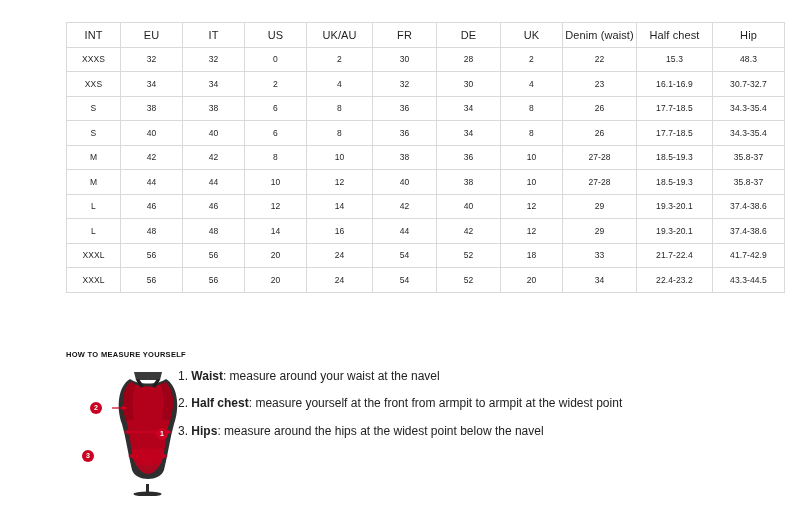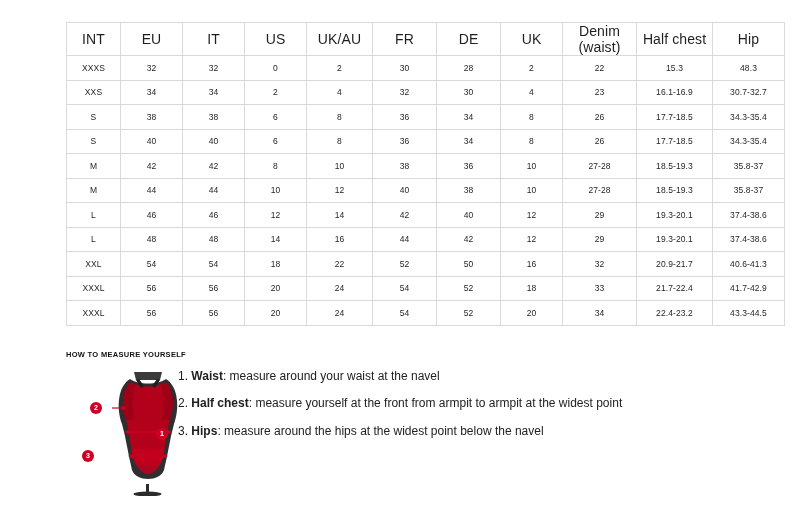--- a/index.html
+++ b/index.html
@@ -37,21 +37,21 @@
     height: 23.5px;
     text-align: center;
     vertical-align: middle;
     font-size: 8.5px;
     font-weight: normal;
     color: #1f1f1f;
     padding: 0 2px;
     letter-spacing: .1px;
   }
   table.size-table th {
-    font-size: 14px;
+    font-size: 11px;
   }
   
   col.c0 { width: 54px; }
   col.c1 { width: 62px; }
   col.c2 { width: 62px; }
   col.c3 { width: 62px; }
   col.c4 { width: 66px; }
   col.c5 { width: 64px; }
   col.c6 { width: 64px; }
   col.c7 { width: 62px; }
@@ -241,33 +241,20 @@
             <td>14</td>
             <td>16</td>
             <td>44</td>
             <td>42</td>
             <td>12</td>
             <td>29</td>
             <td>19.3-20.1</td>
             <td>37.4-38.6</td>
           </tr>
           <tr>
-            <td>XXL</td>
-            <td>54</td>
-            <td>54</td>
-            <td>18</td>
-            <td>22</td>
-            <td>52</td>
-            <td>50</td>
-            <td>16</td>
-            <td>32</td>
-            <td>20.9-21.7</td>
-            <td>40.6-41.3</td>
-          </tr>
-          <tr>
             <td>XXXL</td>
             <td>56</td>
             <td>56</td>
             <td>20</td>
             <td>24</td>
             <td>54</td>
             <td>52</td>
             <td>18</td>
             <td>33</td>
             <td>21.7-22.4</td>

